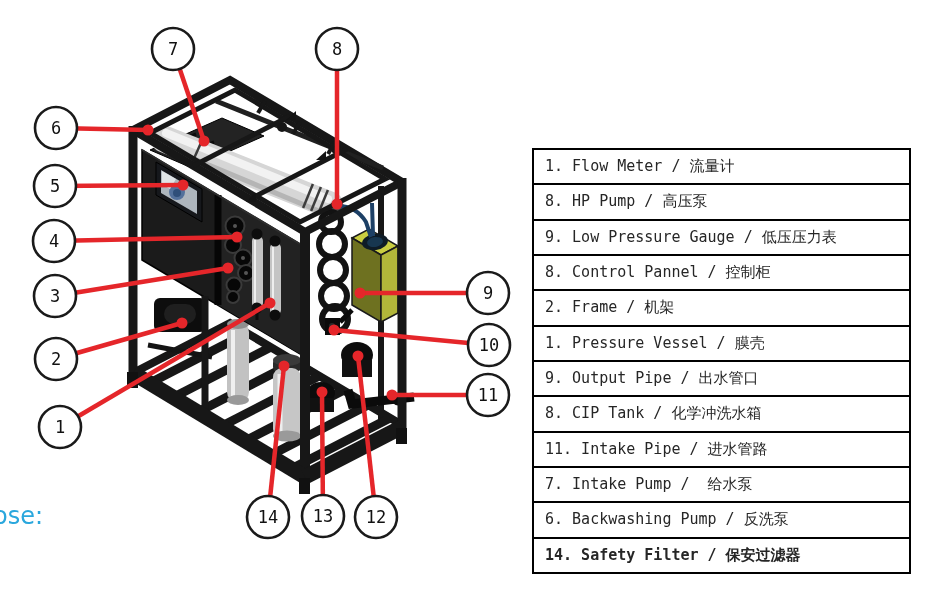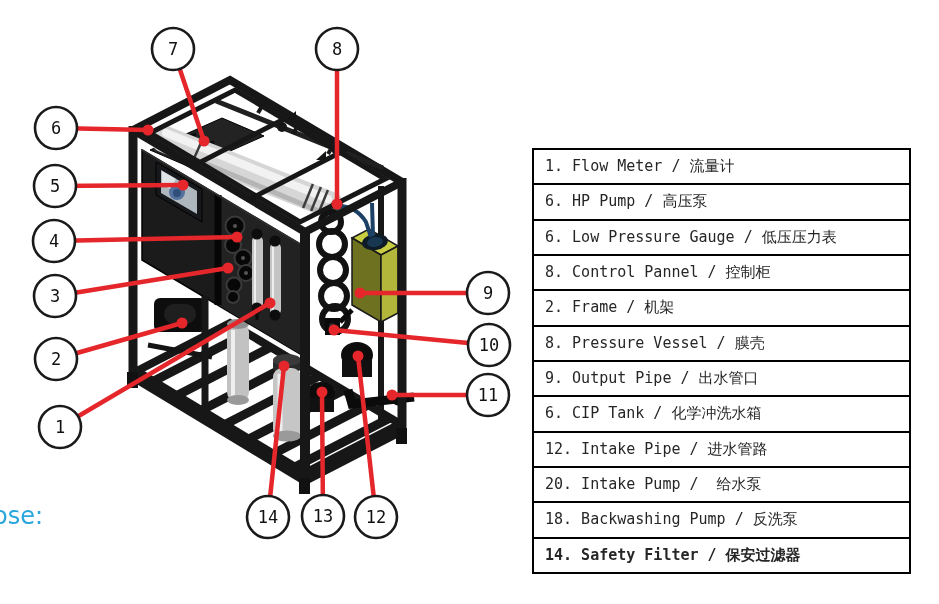--- a/index.html
+++ b/index.html
@@ -275,28 +275,28 @@
         </g>
     <g>
       <circle class="co-circle" cx="268" cy="517" r="21"></circle>
       <text class="co-num" x="268" y="523">14</text>
         </g>
   </g>
 </svg>
 
 <div class="parts-table">
   <div class="parts-row"><span>1. Flow Meter / 流量计</span></div>
-  <div class="parts-row"><span>6. HP Pump / 高压泵</span></div>
-  <div class="parts-row"><span>6. Low Pressure Gauge / 低压压力表</span></div>
+  <div class="parts-row"><span>8. HP Pump / 高压泵</span></div>
+  <div class="parts-row"><span>9. Low Pressure Gauge / 低压压力表</span></div>
   <div class="parts-row"><span>8. Control Pannel / 控制柜</span></div>
   <div class="parts-row"><span>2. Frame / 机架</span></div>
-  <div class="parts-row"><span>8. Pressure Vessel / 膜壳</span></div>
+  <div class="parts-row"><span>1. Pressure Vessel / 膜壳</span></div>
   <div class="parts-row"><span>9. Output Pipe / 出水管口</span></div>
-  <div class="parts-row"><span>6. CIP Tank / 化学冲洗水箱</span></div>
-  <div class="parts-row"><span>12. Intake Pipe / 进水管路</span></div>
-  <div class="parts-row"><span>20. Intake Pump /  给水泵</span></div>
-  <div class="parts-row"><span>18. Backwashing Pump / 反洗泵</span></div>
+  <div class="parts-row"><span>8. CIP Tank / 化学冲洗水箱</span></div>
+  <div class="parts-row"><span>11. Intake Pipe / 进水管路</span></div>
+  <div class="parts-row"><span>7. Intake Pump /  给水泵</span></div>
+  <div class="parts-row"><span>6. Backwashing Pump / 反洗泵</span></div>
   <div class="parts-row"><span>14. Safety Filter / 保安过滤器</span></div>
 </div>
 
 <div class="partial-note">ose:</div>
 
 </div>
 
 </body></html>

